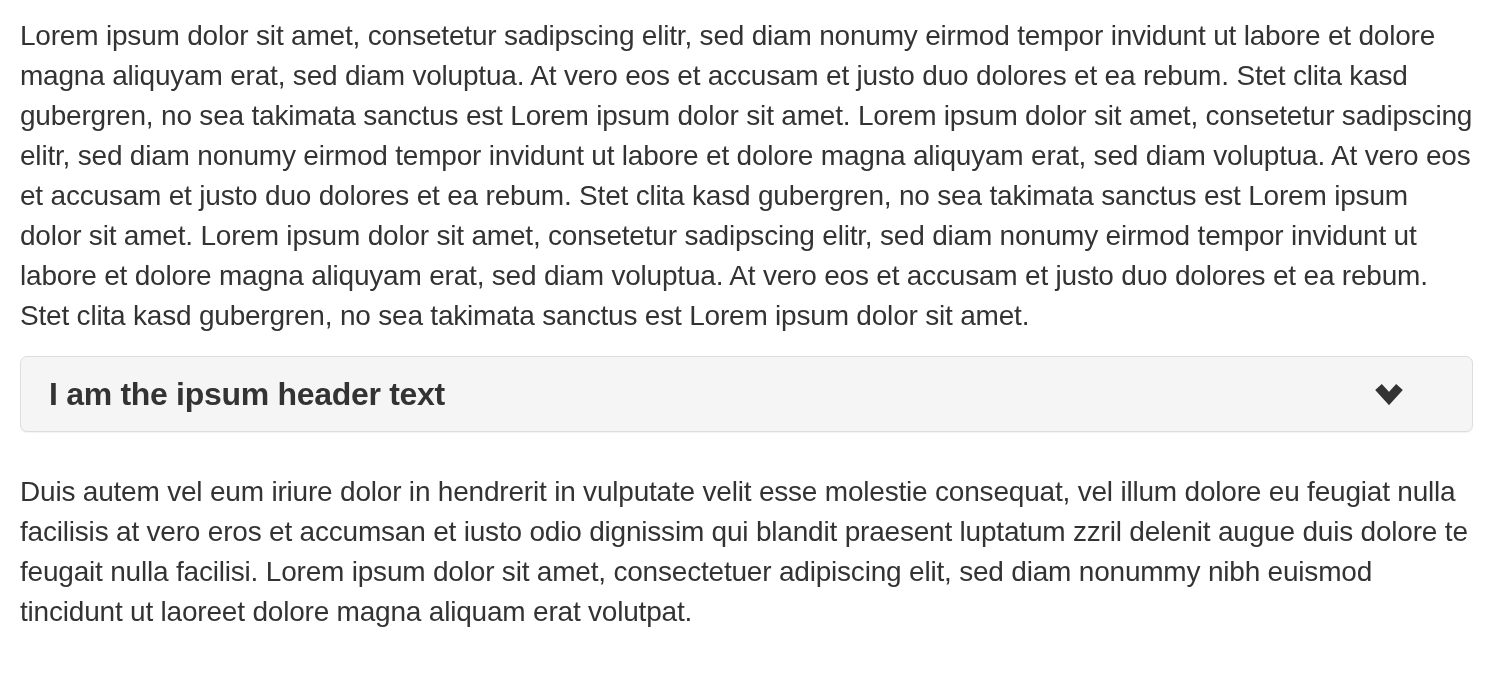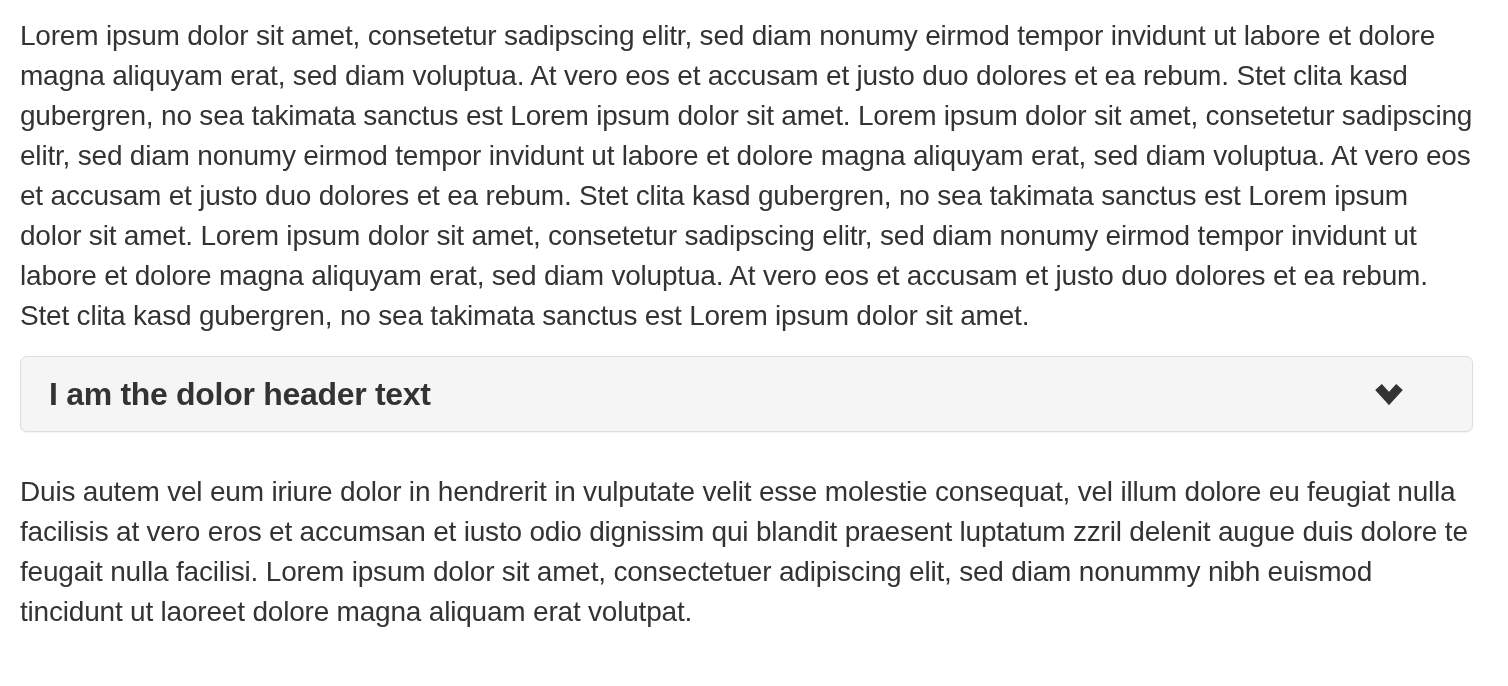--- a/index.html
+++ b/index.html
@@ -62,21 +62,21 @@
   }
 </style>
 </head>
 <body>
 
 <div class="page">
 
   <p class="para">Lorem ipsum dolor sit amet, consetetur sadipscing elitr, sed diam nonumy eirmod tempor invidunt ut labore et dolore magna aliquyam erat, sed diam voluptua. At vero eos et accusam et justo duo dolores et ea rebum. Stet clita kasd gubergren, no sea takimata sanctus est Lorem ipsum dolor sit amet. Lorem ipsum dolor sit amet, consetetur sadipscing elitr, sed diam nonumy eirmod tempor invidunt ut labore et dolore magna aliquyam erat, sed diam voluptua. At vero eos et accusam et justo duo dolores et ea rebum. Stet clita kasd gubergren, no sea takimata sanctus est Lorem ipsum dolor sit amet. Lorem ipsum dolor sit amet, consetetur sadipscing elitr, sed diam nonumy eirmod tempor invidunt ut labore et dolore magna aliquyam erat, sed diam voluptua. At vero eos et accusam et justo duo dolores et ea rebum. Stet clita kasd gubergren, no sea takimata sanctus est Lorem ipsum dolor sit amet.</p>
 
   <div class="panel">
-    <span class="panel-title">I am the dolor header text</span>
+    <span class="panel-title">I am the ipsum header text</span>
     <span class="chevron">
       <svg viewBox="0 0 30 22" xmlns="http://www.w3.org/2000/svg">
         <polyline points="4.5,4 15,15.5 25.5,4" fill="none" stroke="#333333" stroke-width="9" stroke-linecap="butt" stroke-linejoin="miter"></polyline>
       </svg>
     </span>
   </div>
 
   <p class="para">Duis autem vel eum iriure dolor in hendrerit in vulputate velit esse molestie consequat, vel illum dolore eu feugiat nulla facilisis at vero eros et accumsan et iusto odio dignissim qui blandit praesent luptatum zzril delenit augue duis dolore te feugait nulla facilisi. Lorem ipsum dolor sit amet, consectetuer adipiscing elit, sed diam nonummy nibh euismod tincidunt ut laoreet dolore magna aliquam erat volutpat.</p>
 
 </div>

